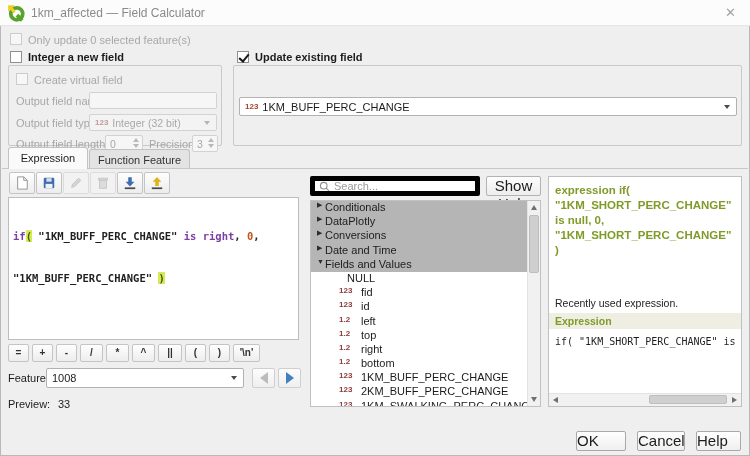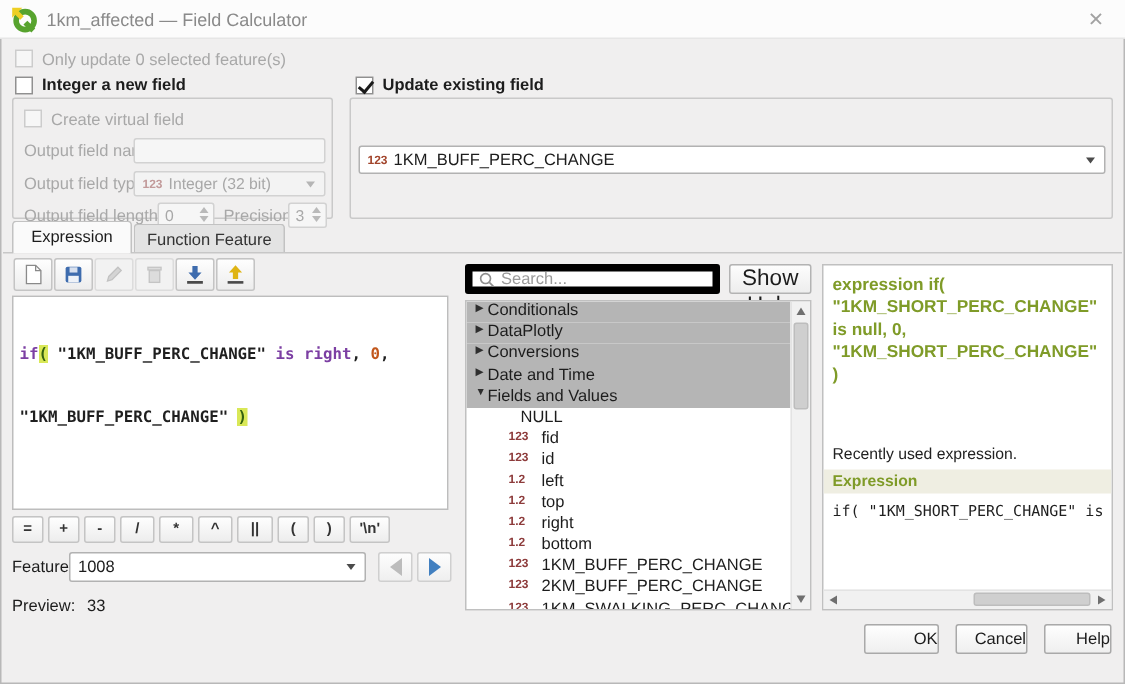--- a/index.html
+++ b/index.html
@@ -102,22 +102,22 @@
   .help-code { font-family:"DejaVu Sans Mono", monospace; font-size:10px; color:#1f1f1f;
     padding:7px 6px; white-space:nowrap; overflow:hidden; }
   .hscroll { position:absolute; left:0; right:0; bottom:0; height:13px; background:#f1f1f1; border-top:1px solid #e3e3e3; }
   .hscroll .lt { position:absolute; left:4px; top:3px; width:0; height:0;
     border-top:3.5px solid transparent; border-bottom:3.5px solid transparent; border-right:5px solid #6f6f6f; }
   .hscroll .rt { position:absolute; right:4px; top:3px; width:0; height:0;
     border-top:3.5px solid transparent; border-bottom:3.5px solid transparent; border-left:5px solid #6f6f6f; }
   .hscroll .thumb { position:absolute; left:52%; right:14px; top:1px; height:9px;
     background:#cfcfcf; border:1px solid #bdbdbd; border-radius:2px; }
   
-  .push-btn { position:absolute; top:416px; height:20px; border:1px solid #a9a9a9; border-radius:2px;
-    background:linear-gradient(#fefefe,#efefef); font-size:11px; text-align:right; line-height:18px; }
+  .push-btn { position:absolute; top:431px; height:20px; border:1px solid #a9a9a9; border-radius:2px;
+    background:linear-gradient(#fefefe,#efefef); font-size:15px; text-align:left; line-height:18px; }
 </style>
 </head>
 <body>
 
 <div class="dialog">
 
   <div class="titlebar">
     <svg class="logo" viewBox="0 0 24 24">
       <circle cx="13" cy="13" r="8" fill="none" stroke="#57a32e" stroke-width="5"></circle>
       <path d="M15 13 l7 7 -3.5 3.5 -7 -7 z" fill="#57a32e"></path>

